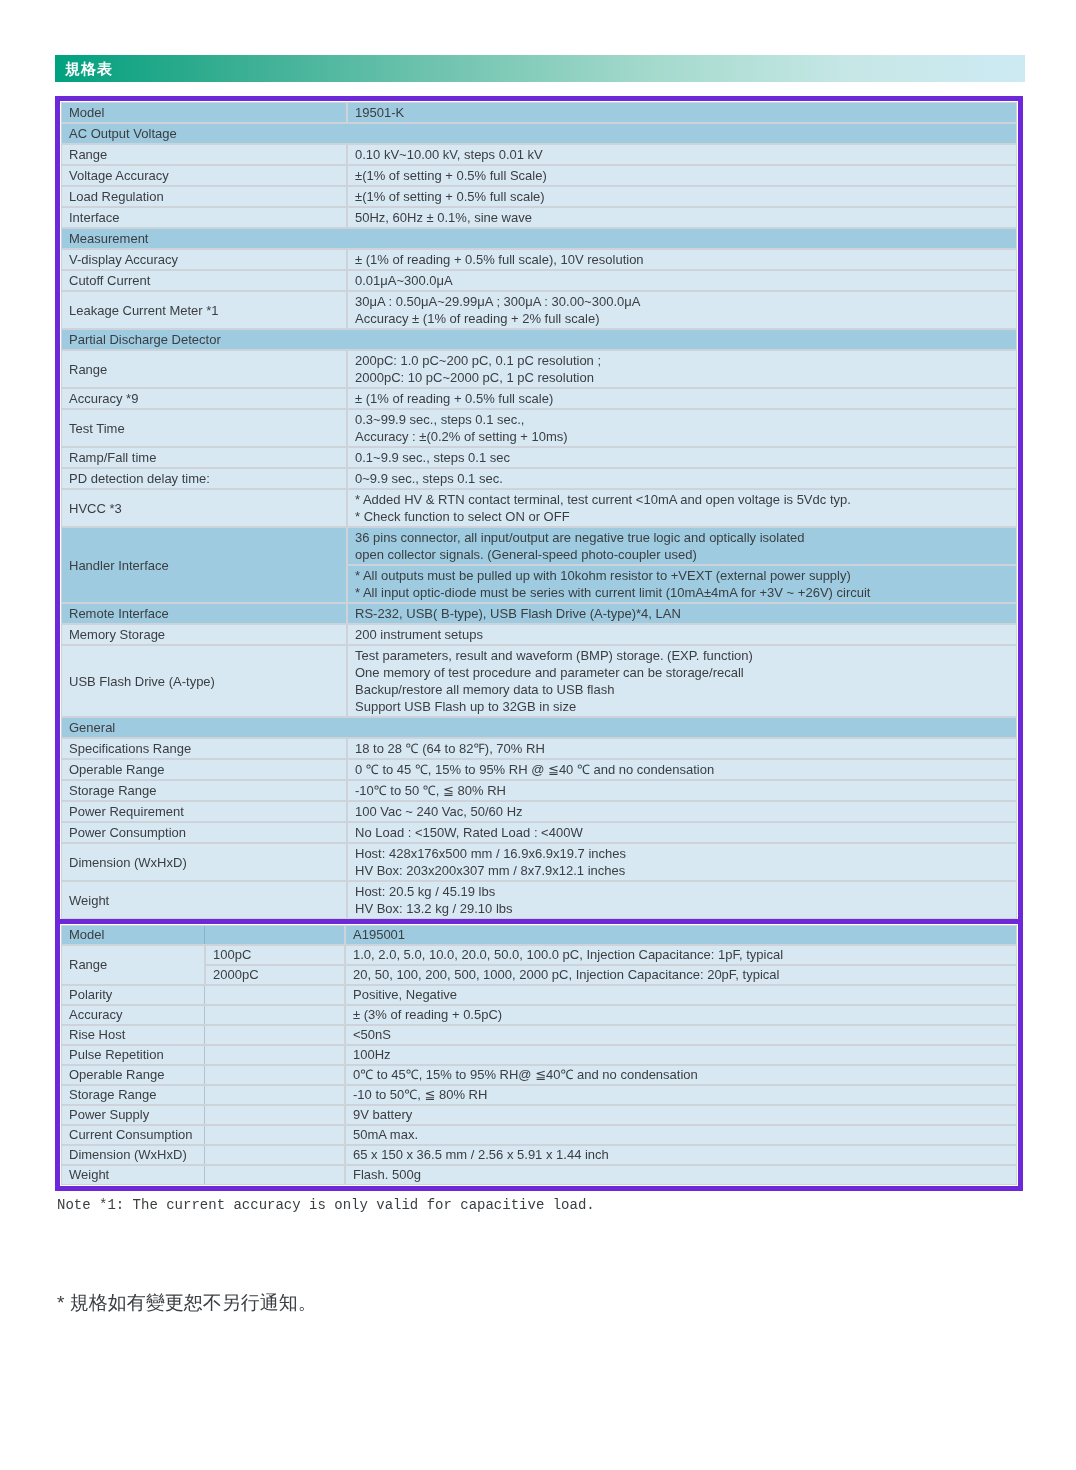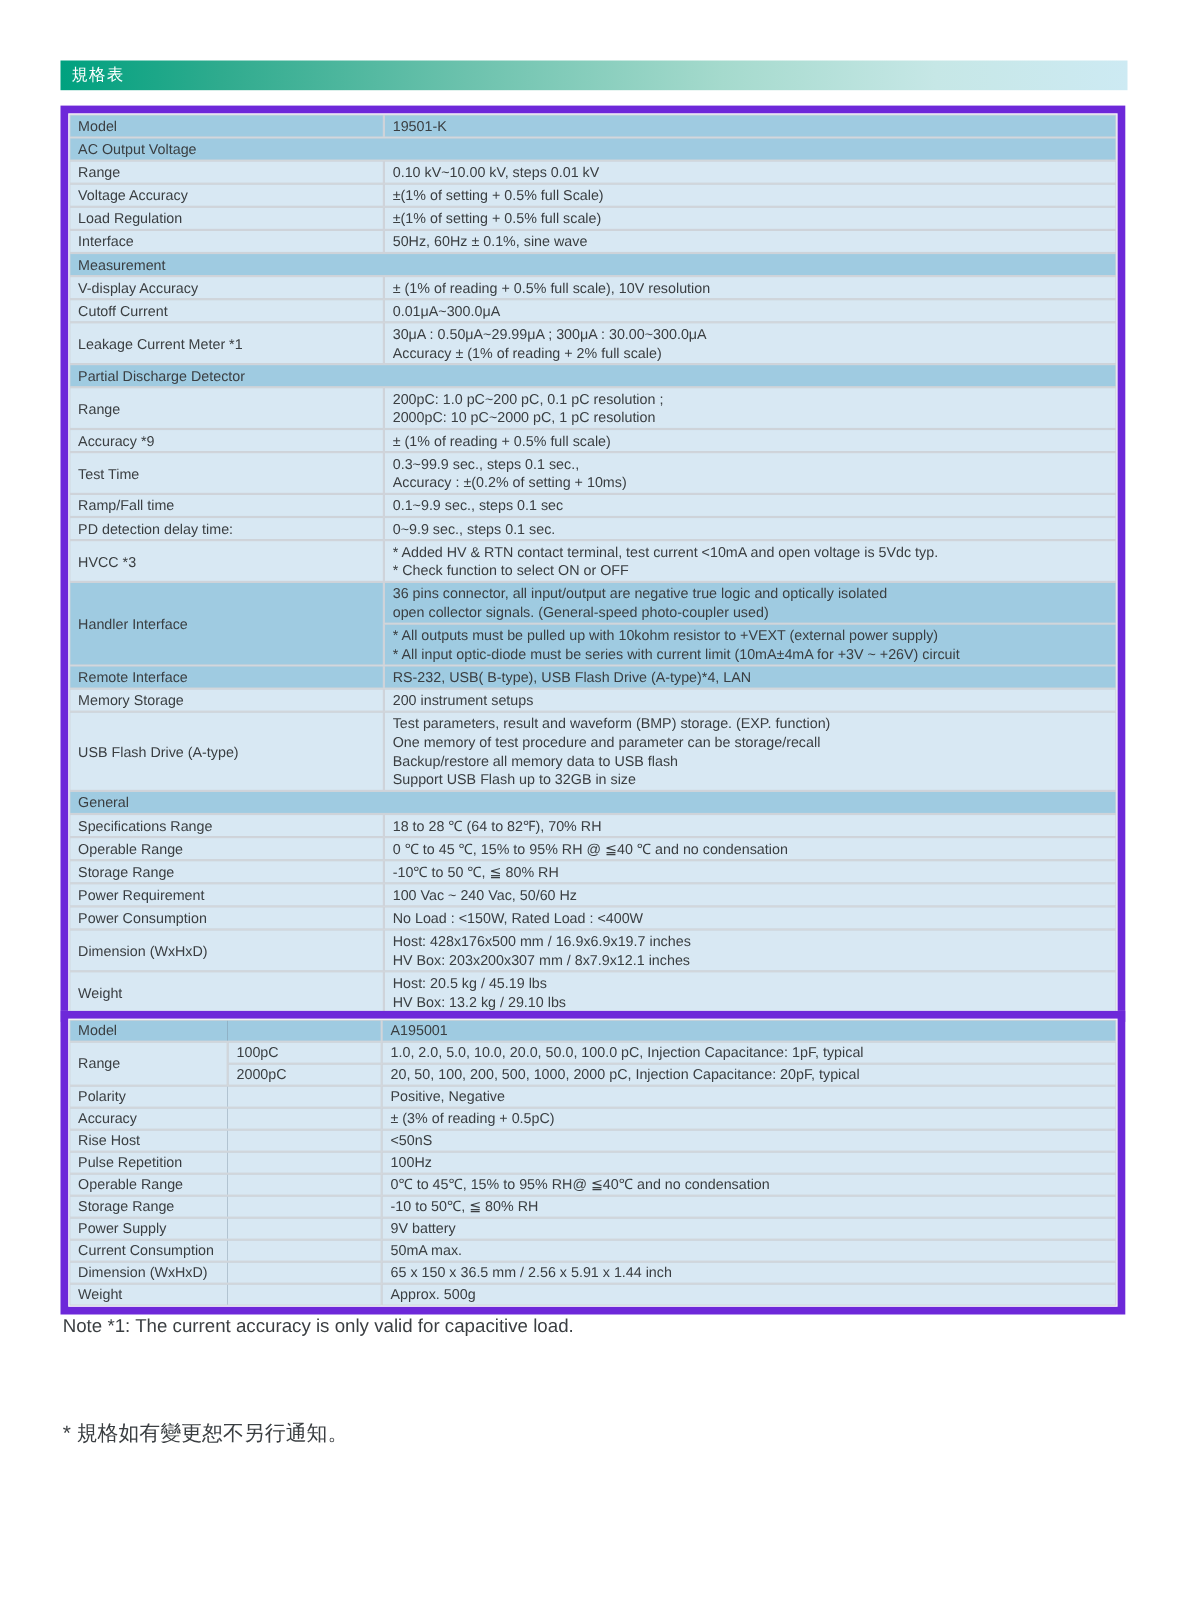--- a/index.html
+++ b/index.html
@@ -4,43 +4,43 @@
 <style>
   html,body{margin:0;padding:0;}
   body{
     width:1076px;height:1470px;background:#ffffff;position:relative;
     font-family:"Liberation Sans", sans-serif;color:#3a3e41;
     -webkit-font-smoothing:antialiased;
   }
   .title-bar{
     position:absolute;left:55px;top:55px;width:970px;height:27px;
     background:linear-gradient(90deg,#00a17f 0%,#2fab8e 15%,#6cc2ad 38%,#a5dacd 62%,#c6e7e6 82%,#cdeaf3 100%);
-    color:#ffffff;font-weight:normal;font-size:15px;line-height:27px;
+    color:#ffffff;font-weight:bold;font-size:15px;line-height:27px;
     padding-left:10px;box-sizing:border-box;letter-spacing:1px;
   }
   table.spec{
     position:absolute;left:55px;width:968px;table-layout:fixed;
     border-collapse:separate;border-spacing:2px;background:#ffffff;
-    border:7px solid #6d28d9;
+    border:5px solid #6d28d9;
   }
   #table1{top:96px;}
   #table2{top:919px;}
   td{
     font-size:13px;line-height:17px;padding:1px 7px;vertical-align:middle;
     box-shadow:0 0 0 1px rgba(125,140,155,.38);
     overflow:hidden;
   }
   #table2 td{line-height:16px;}
   td.light{background:#d8e8f3;}
   td.shaded{background:#9fcbe1;}
   td.split{
     background-image:linear-gradient(to right,transparent 142px,rgba(120,140,158,.40) 142px,rgba(120,140,158,.40) 143px,transparent 143px);
     background-repeat:no-repeat;
   }
-  .notes{position:absolute;left:57px;top:1196px;width:966px;font-size:17px;line-height:19px;}
+  .notes{position:absolute;left:57px;top:1196px;width:966px;font-size:14px;line-height:19px;font-family:Liberation Mono, monospace;}
   .notes p{margin:0;}
   .footer-note{position:absolute;left:57px;top:1290px;font-size:19px;}
 </style>
 </head>
 <body>
 
 <div class="title-bar">
   <span>規格表</span>
 </div>
 
@@ -393,21 +393,21 @@
         </td>
         <td class="light">
           <div>65 x 150 x 36.5 mm / 2.56 x 5.91 x 1.44 inch</div>
         </td>
       </tr>
       <tr>
         <td class="light split" colspan="2">
           <div>Weight</div>
         </td>
         <td class="light">
-          <div>Approx. 500g</div>
+          <div>Flash. 500g</div>
         </td>
       </tr>
     </tbody>
 </table>
 
 <div class="notes">
   <p>Note *1: The current accuracy is only valid for capacitive load.</p>
 </div>
 
 <div class="footer-note">* 規格如有變更恕不另行通知。</div>

